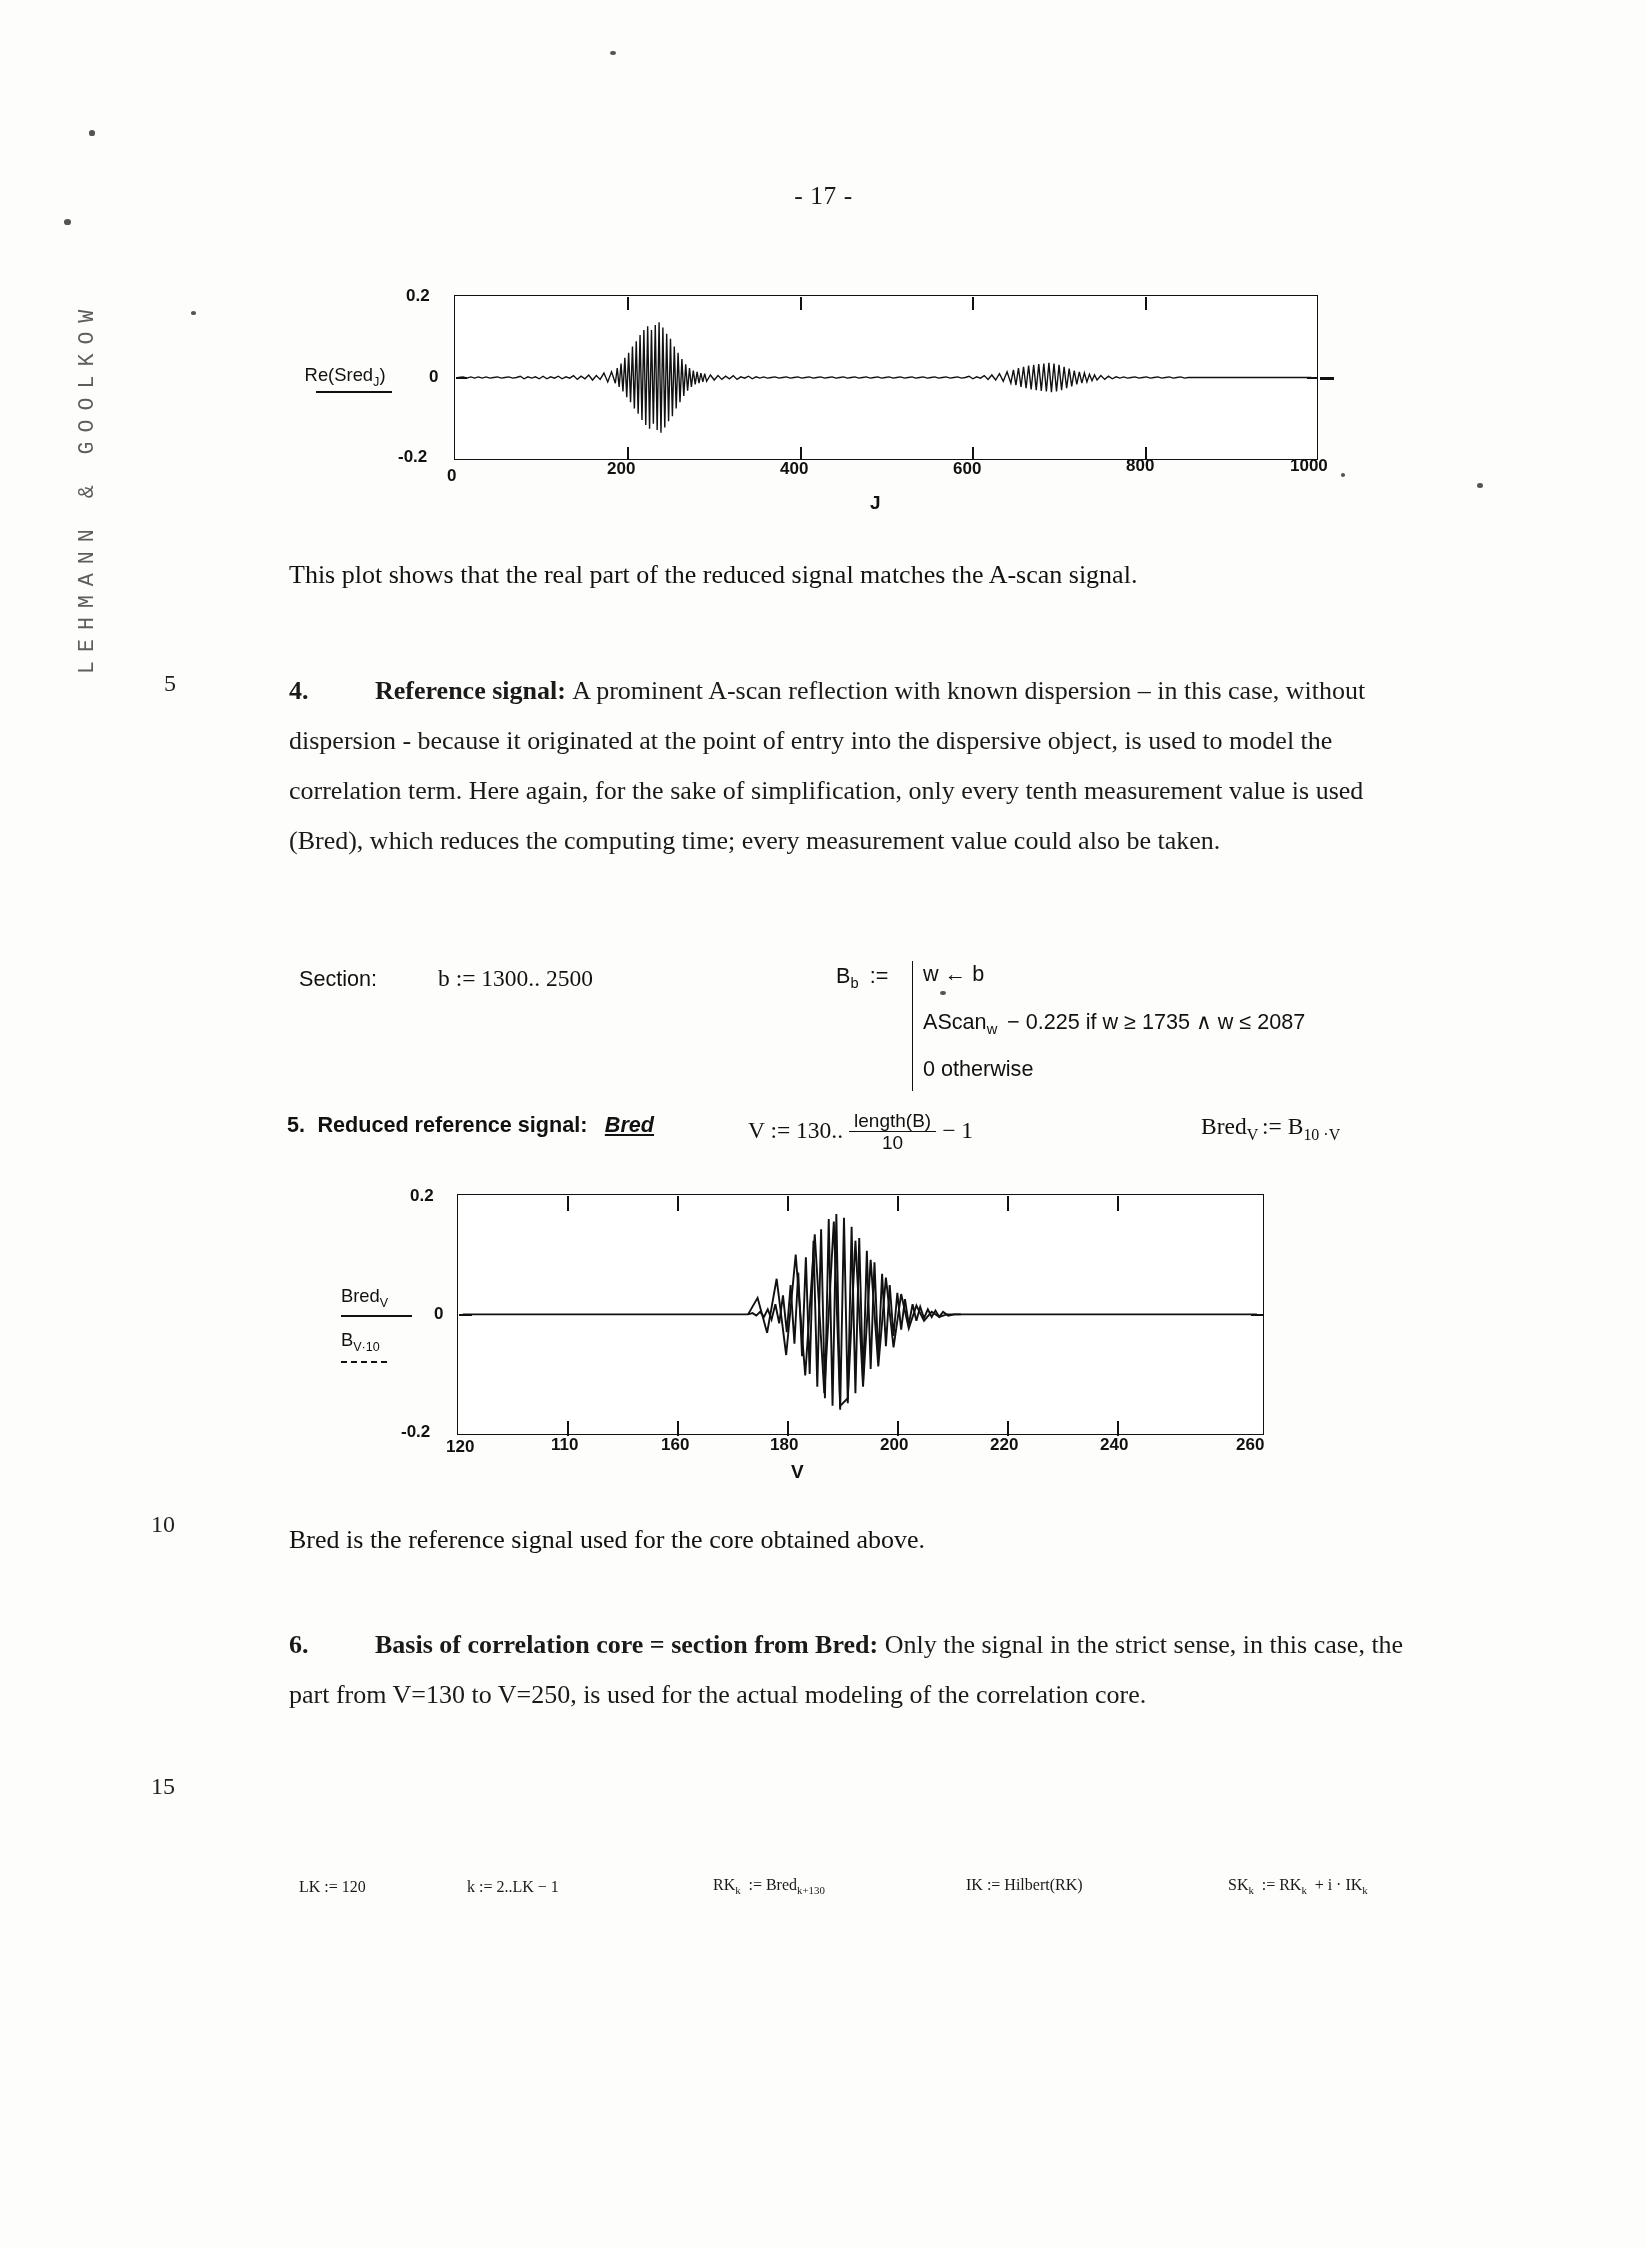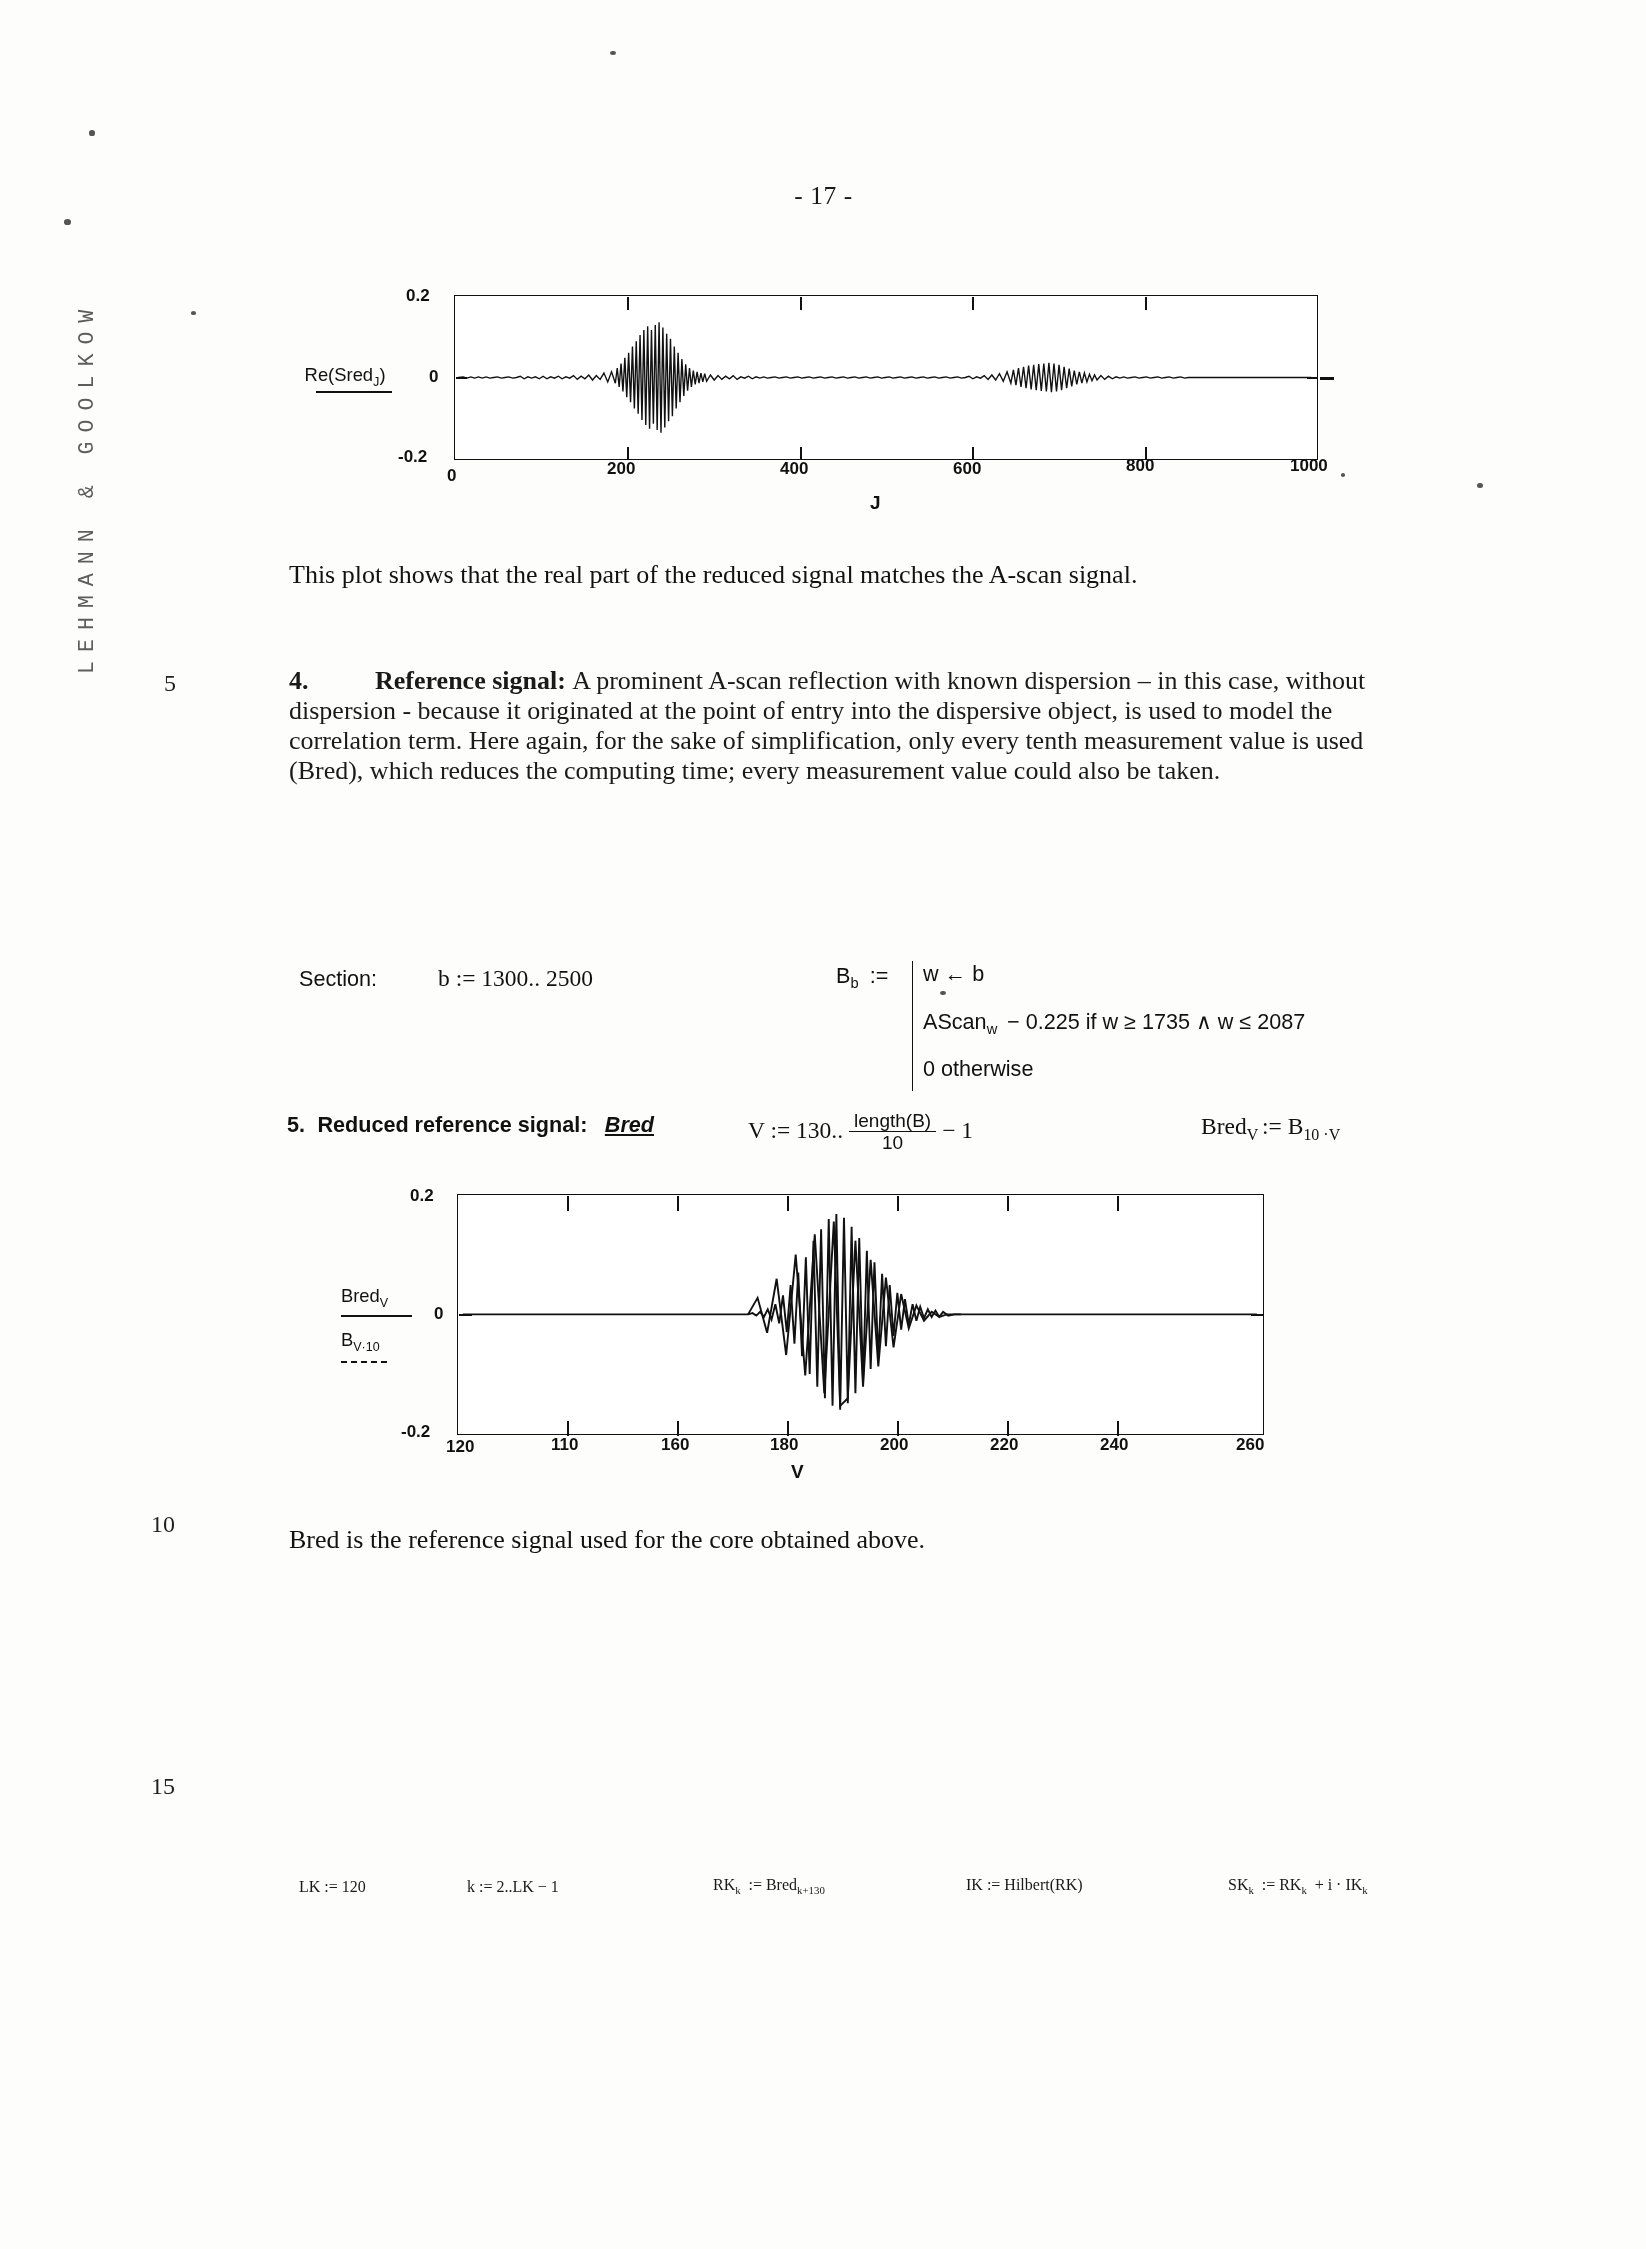--- a/index.html
+++ b/index.html
@@ -78,21 +78,21 @@
     color: #121212;
   }
   .p-caption1 { top: 550px; left: 289px; width: 1118px; }
   .p-bred     { top: 1515px; left: 289px; width: 1118px; }
 
   .para-block {
     position: absolute;
     left: 289px;
     width: 1150px;
     font-size: 26px;
-    line-height: 30px;
+    line-height: 50px;
     text-align: left;
   }
   .pb-4 { top: 666px; }
   .pb-6 { top: 1620px; }
 
   .num-label {
     display: inline-block;
     width: 86px;
     font-weight: bold;
   }
@@ -377,20 +377,23 @@
       <polyline fill="none" stroke="#111" stroke-width="3" points="
         455,186 470,160 485,215 500,130 515,250 530,92 545,282 560,60 575,310
         590,40 600,330 612,318 624,70 636,300 648,100 660,268 672,128 684,238
         696,154 708,208 720,172 732,196 744,182 756,190 768,186 790,186
       "></polyline>
     </svg>
   </div>
 
   <div class="body-text p-bred">Bred is the reference signal used for the core obtained above.</div>
 
+  <div class="para-block pb-6">
+    <span class="num-label">6.</span><span class="run-head">Basis of correlation core = section from Bred:</span>&nbsp;<span>Only the signal in the strict sense, in this case, the part from V=130 to V=250, is used for the actual modeling of the correlation core.</span>
+  </div>
 
   <div class="eq-row" style="top:1878px; left:299px;">LK := 120</div>
   <div class="eq-row" style="top:1878px; left:467px;">
     <span>k := 2..LK</span>
     <span>− 1</span>
   </div>
   <div class="eq-row" style="top:1876px; left:713px;">
     <span>RK</span><sub>k</sub>
     <span style="margin-left:3.8px;">:= Bred</span><sub>k+130</sub>
   </div>

